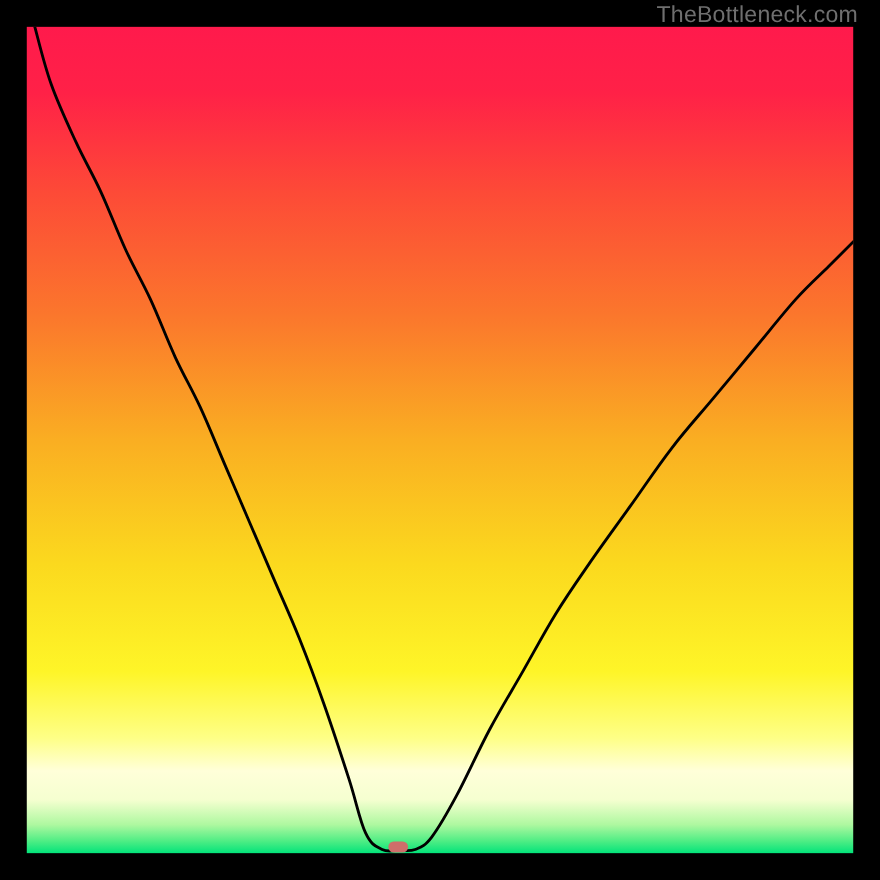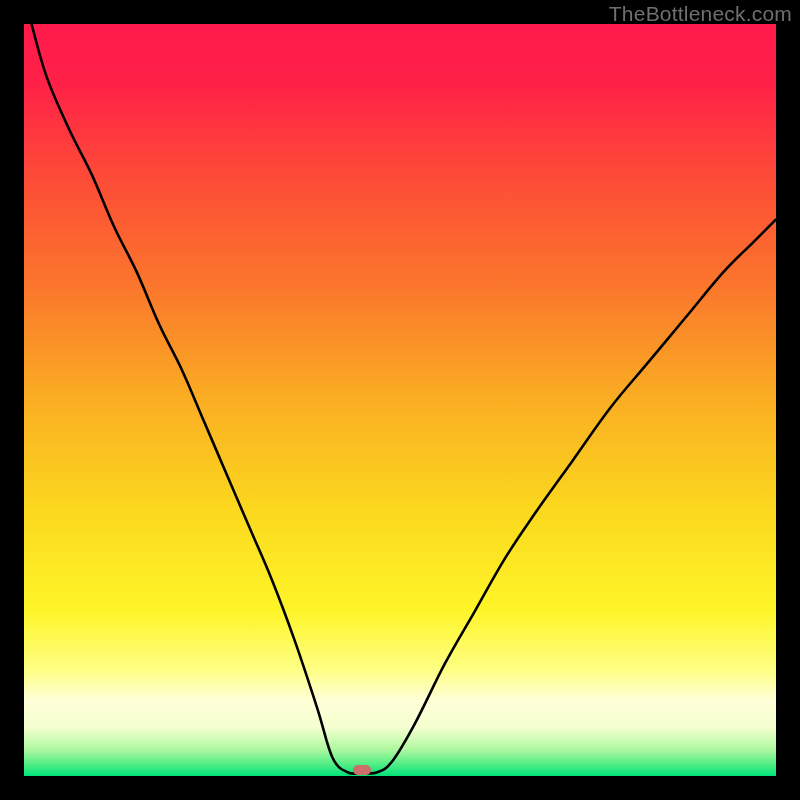--- a/index.html
+++ b/index.html
@@ -37,21 +37,21 @@
   .curve-svg {
     position: absolute;
     top: 0;
     left: 0;
     width: 100%;
     height: 100%;
   }
   .watermark {
     position: absolute;
     top: 2px;
-    right: 8px;
+    right: 20px;
     color: #6f6f6f;
     font-size: 21px;
     font-weight: 500;
     letter-spacing: 0.2px;
   }
   .apex-marker {
     position: absolute;
     width: 18px;
     height: 10px;
     border-radius: 5px;

